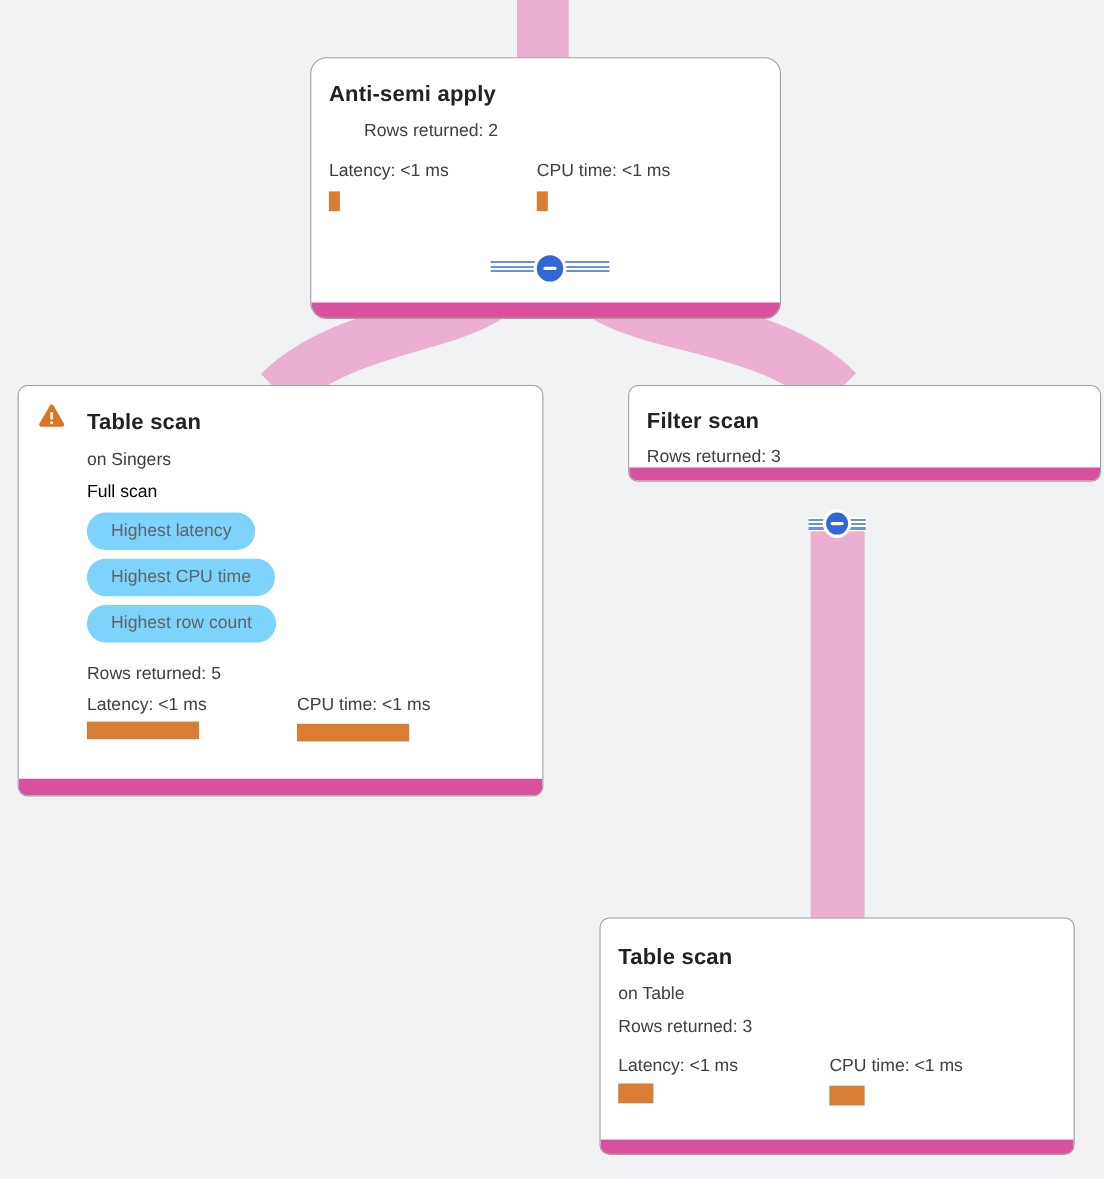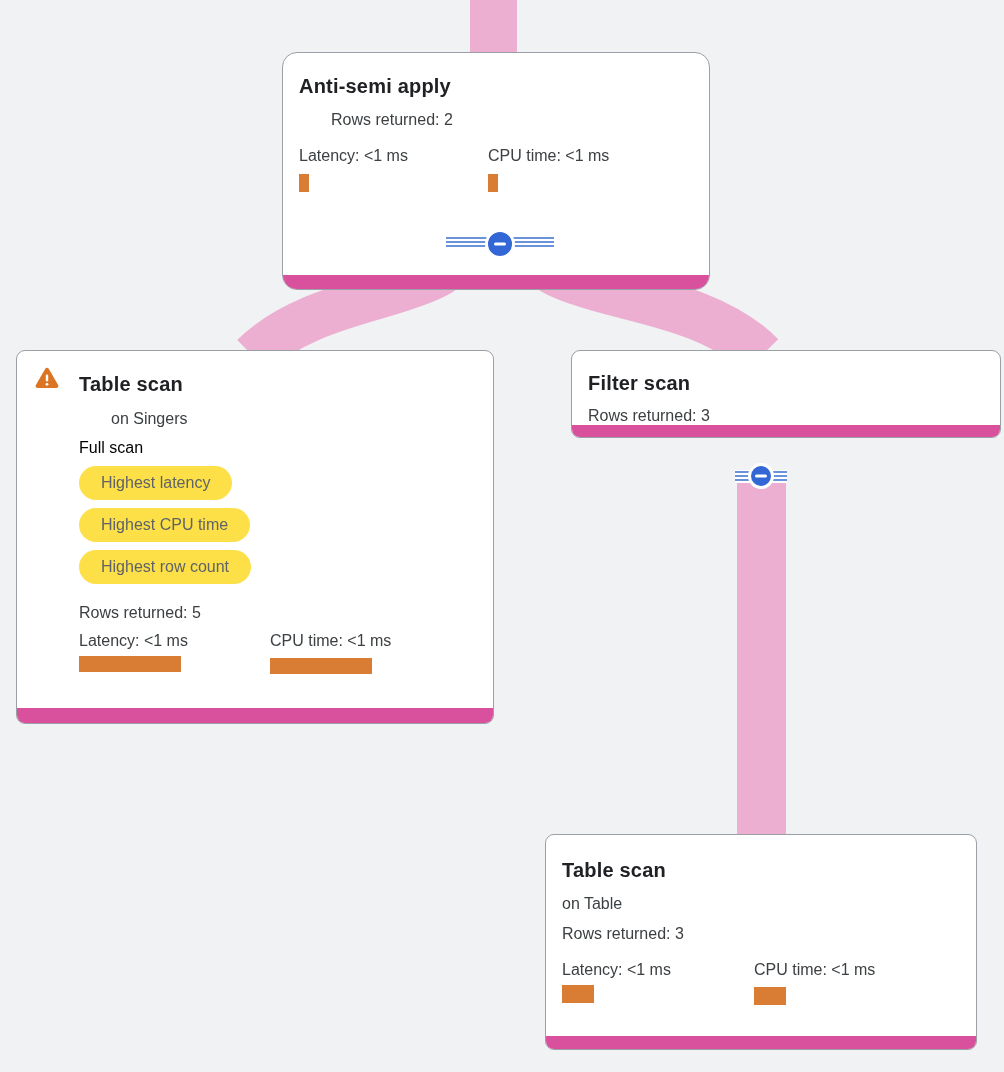--- a/index.html
+++ b/index.html
@@ -47,21 +47,21 @@
     color: #3c4043;
     white-space: nowrap;
   }
   .muted { color: #000000; }
   .badge {
     position: absolute;
     height: 34px;
     line-height: 34px;
     padding: 0 22px;
     border-radius: 17px;
-    background: #fde047;
+    background: #7dd3fc;
     color: #5f6368;
     font-size: 16px;
     white-space: nowrap;
   }
   .metric-bar {
     position: absolute;
     background: #d87d33;
   }
   .warning-icon {
     position: absolute;
@@ -130,21 +130,21 @@
     <div class="minus"></div>
   </div>
 
   <div class="node-card" style="left:16px; top:350px; width:478px; height:374px;">
     <svg class="warning-icon" style="left:18px; top:16px;" viewBox="0 0 24 22">
       <path d="M10.27 1.8 L0.9 18.0 A2 2 0 0 0 2.63 21 L21.37 21 A2 2 0 0 0 23.1 18.0 L13.73 1.8 A2 2 0 0 0 10.27 1.8 Z" fill="#db7423"></path>
       <rect x="10.8" y="7.5" width="2.4" height="7" rx="1.2" fill="#ffffff"></rect>
       <circle cx="12" cy="17.3" r="1.4" fill="#ffffff"></circle>
     </svg>
     <div class="node-title" style="left:62px; top:22px;">Table scan</div>
-    <div class="node-text" style="left:62px; top:59px;margin-left:32px;">on Singers</div>
+    <div class="node-text" style="left:62px; top:59px;">on Singers</div>
     <div class="node-text muted" style="left:62px; top:88px;">Full scan</div>
     <div class="badge" style="left:62px; top:115px;">Highest latency</div>
     <div class="badge" style="left:62px; top:199px;">Highest row count</div>
     <div class="badge" style="left:62px; top:157px;">Highest CPU time</div>
     <div class="node-text" style="left:62px; top:253px;">Rows returned: 5</div>
     <div class="node-text" style="left:62px; top:281px;">Latency: &lt;1 ms</div>
     <div class="node-text" style="left:253px; top:281px;">CPU time: &lt;1 ms</div>
     <div class="metric-bar" style="left:62px; top:305px;;width:102px;height:16px"></div>
     <div class="metric-bar" style="left:253px; top:307px;;width:102px;height:16px"></div>
     <div class="accent-bar" style="height:15px;"></div>

